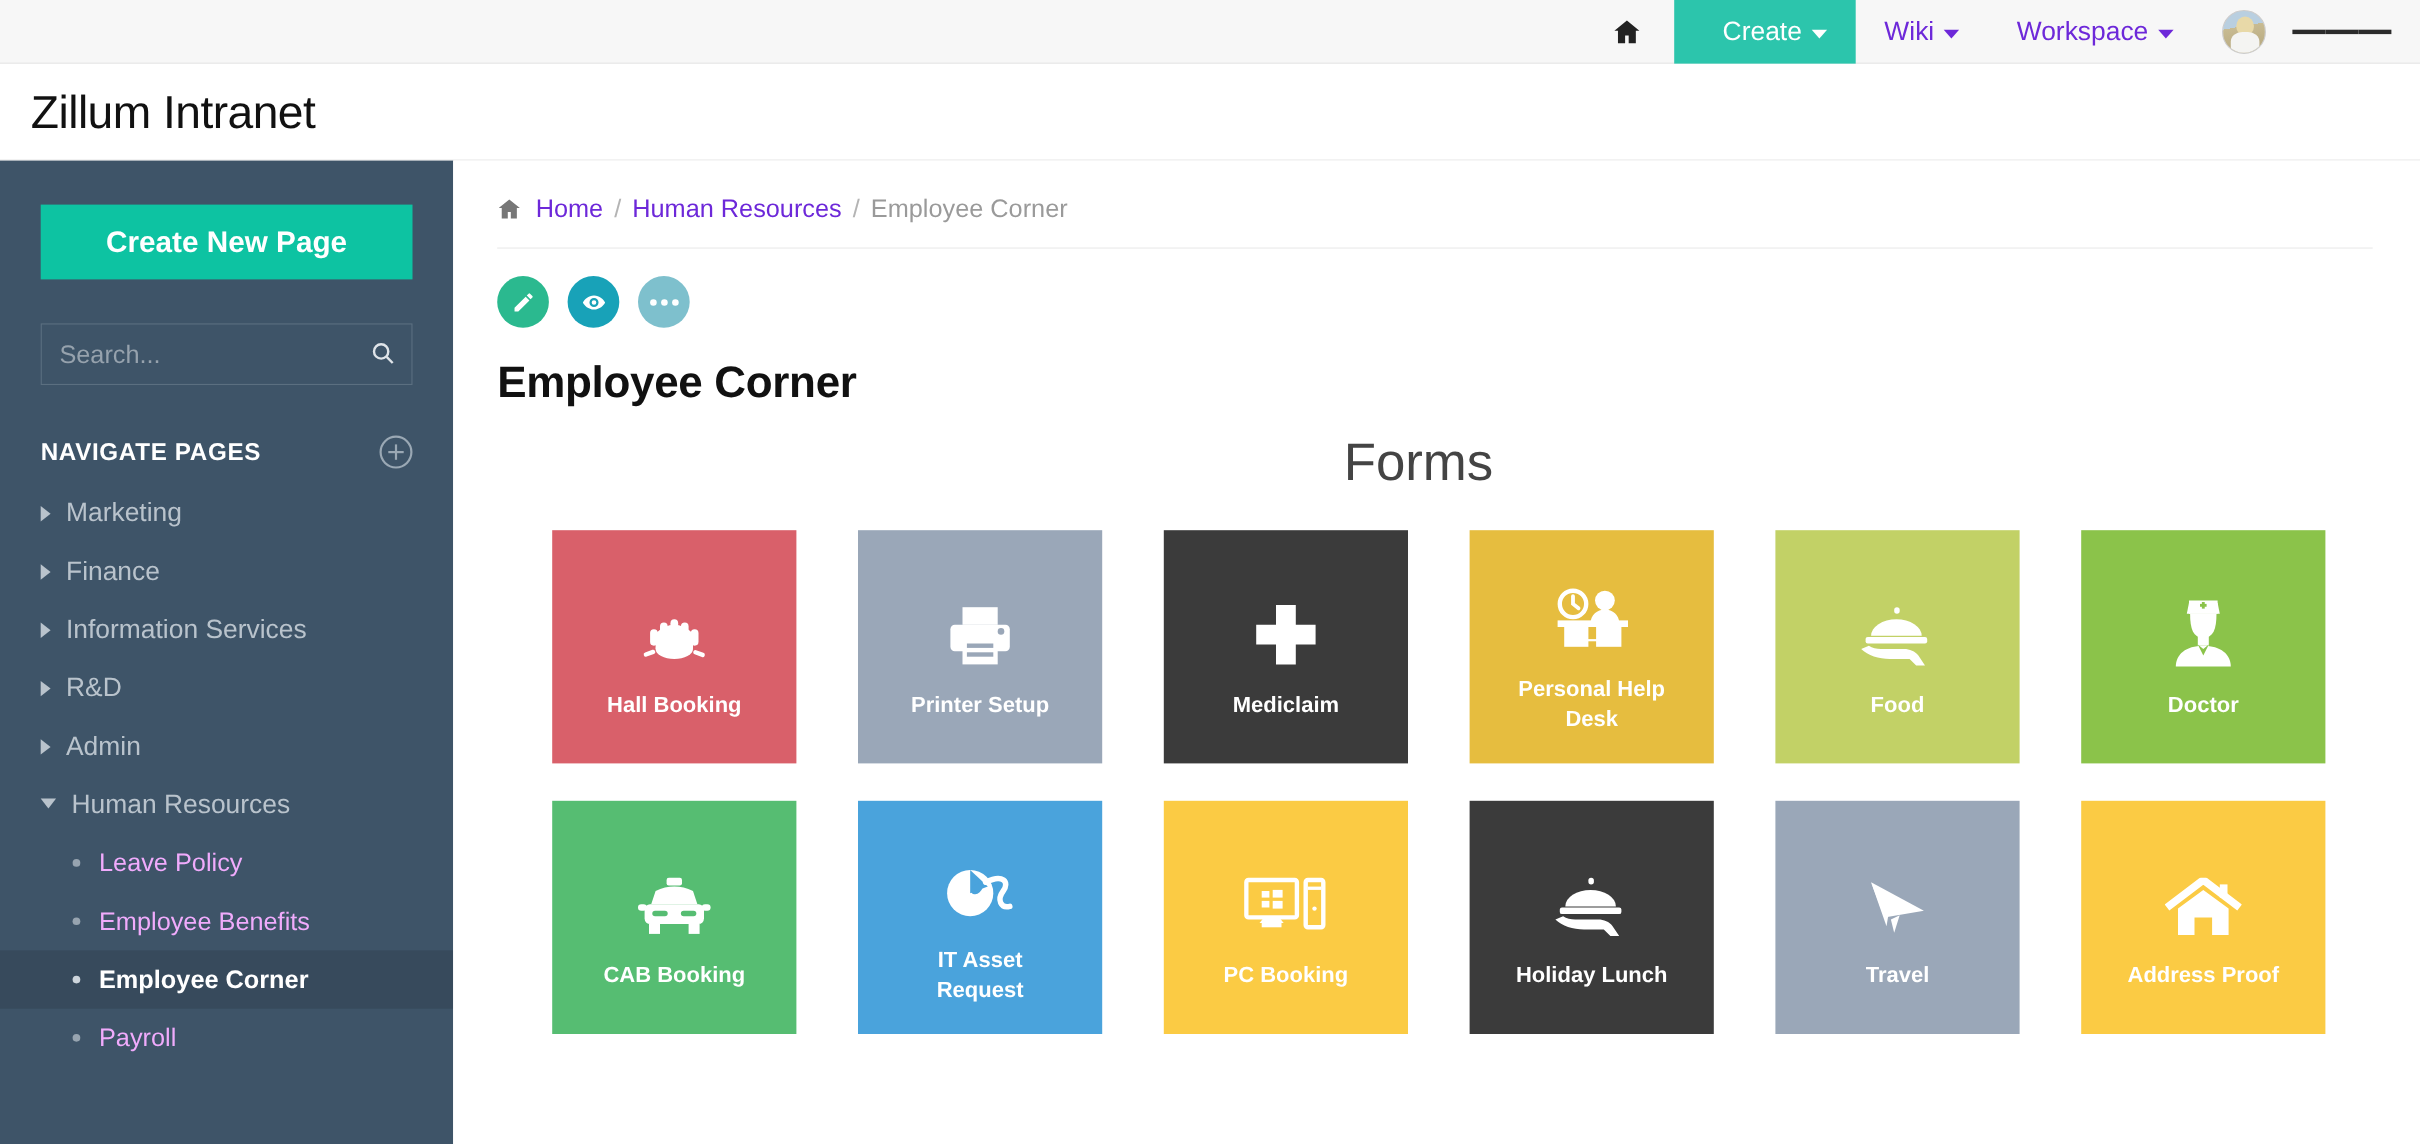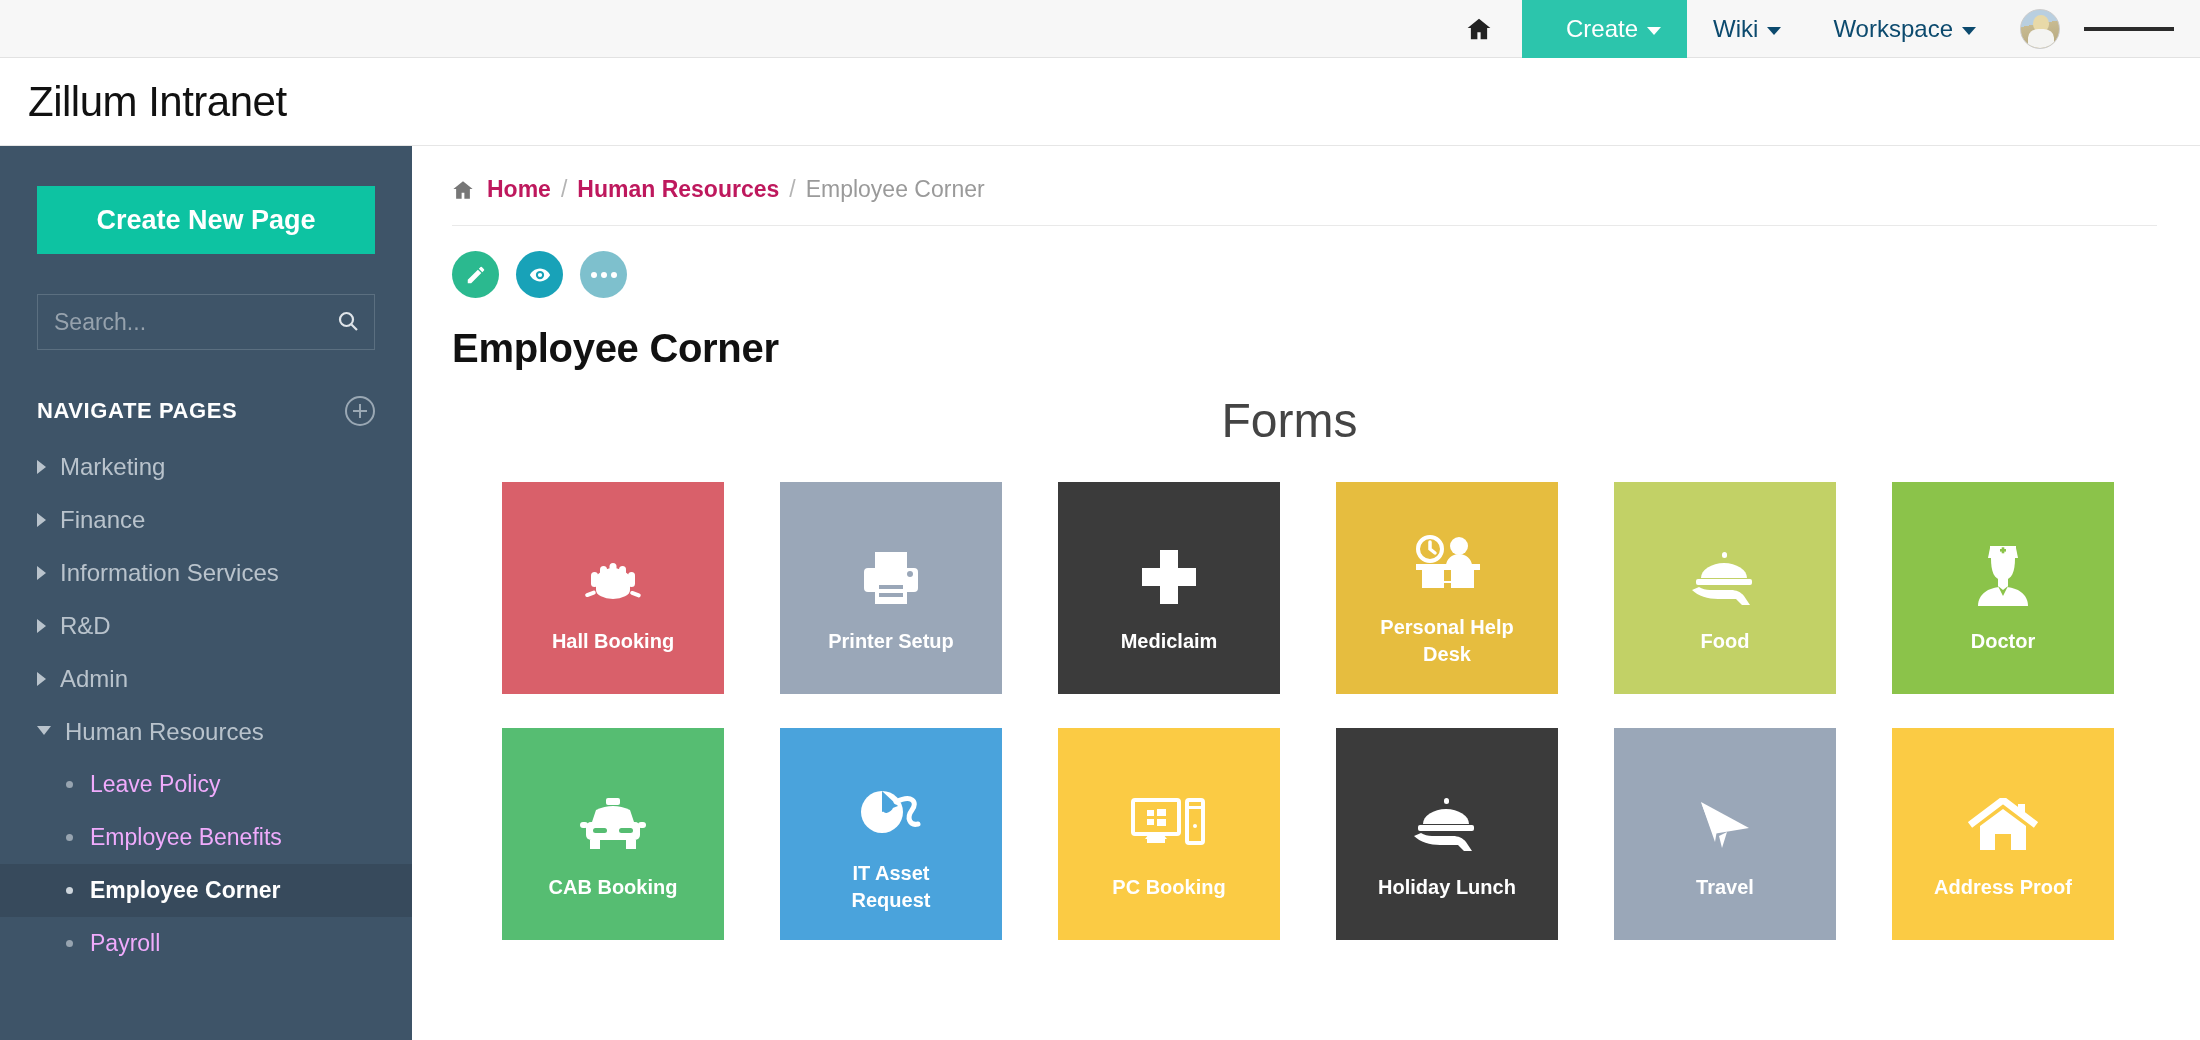--- a/index.html
+++ b/index.html
@@ -10,21 +10,21 @@
   }
 
   
   .topnav {
     position: absolute; top: 0; left: 0; width: 2200px; height: 58px;
     background: #f7f7f7; border-bottom: 1px solid #e2e2e2;
     display: flex; justify-content: flex-end; align-items: stretch;
   }
   .nav-item {
     display: flex; align-items: center; justify-content: center;
-    padding: 0 26px; font-size: 24px; color: #0c4a6e; cursor: pointer;
+    padding: 0 26px; font-size: 24px; color: #6d28d9; cursor: pointer;
     gap: 9px; height: 58px;
   }
   .nav-item.home { padding: 0 30px; }
   .nav-item.create {
     background: #2cc5ac; color: #ffffff; font-weight: 400; padding-left: 44px;
   }
   .caret {
     width: 0; height: 0; border-left: 7px solid transparent;
     border-right: 7px solid transparent; border-top: 8px solid currentColor;
     display: inline-block; margin-top: 3px;
@@ -127,21 +127,21 @@
   
   .main {
     position: absolute; top: 146px; left: 412px; width: 1788px; height: 894px;
     background: #fff; overflow: hidden;
   }
   .breadcrumb {
     display: flex; align-items: center; gap: 10px;
     padding: 30px 0 0 40px; font-size: 23px; color: #333;
   }
   .breadcrumb .home-ico { font-size: 22px; color: #666; margin-right: 3px; }
-  .breadcrumb a { color: #be185d; text-decoration: none; cursor: pointer; font-weight: bold; }
+  .breadcrumb a { color: #6d28d9; text-decoration: none; cursor: pointer; }
   .breadcrumb .sep { color: #b4b4b4; }
   .breadcrumb .current { color: #9a9a9a; }
   .bc-rule {
     margin: 22px 40px 0 40px; height: 1px; background: #e9e9e9; width: 1705px;
   }
   .action-btns { display: flex; gap: 17px; padding: 25px 0 0 40px; }
   .abtn {
     width: 47px; height: 47px; border-radius: 50%;
     display: flex; align-items: center; justify-content: center;
     color: #fff; cursor: pointer; border: none;

